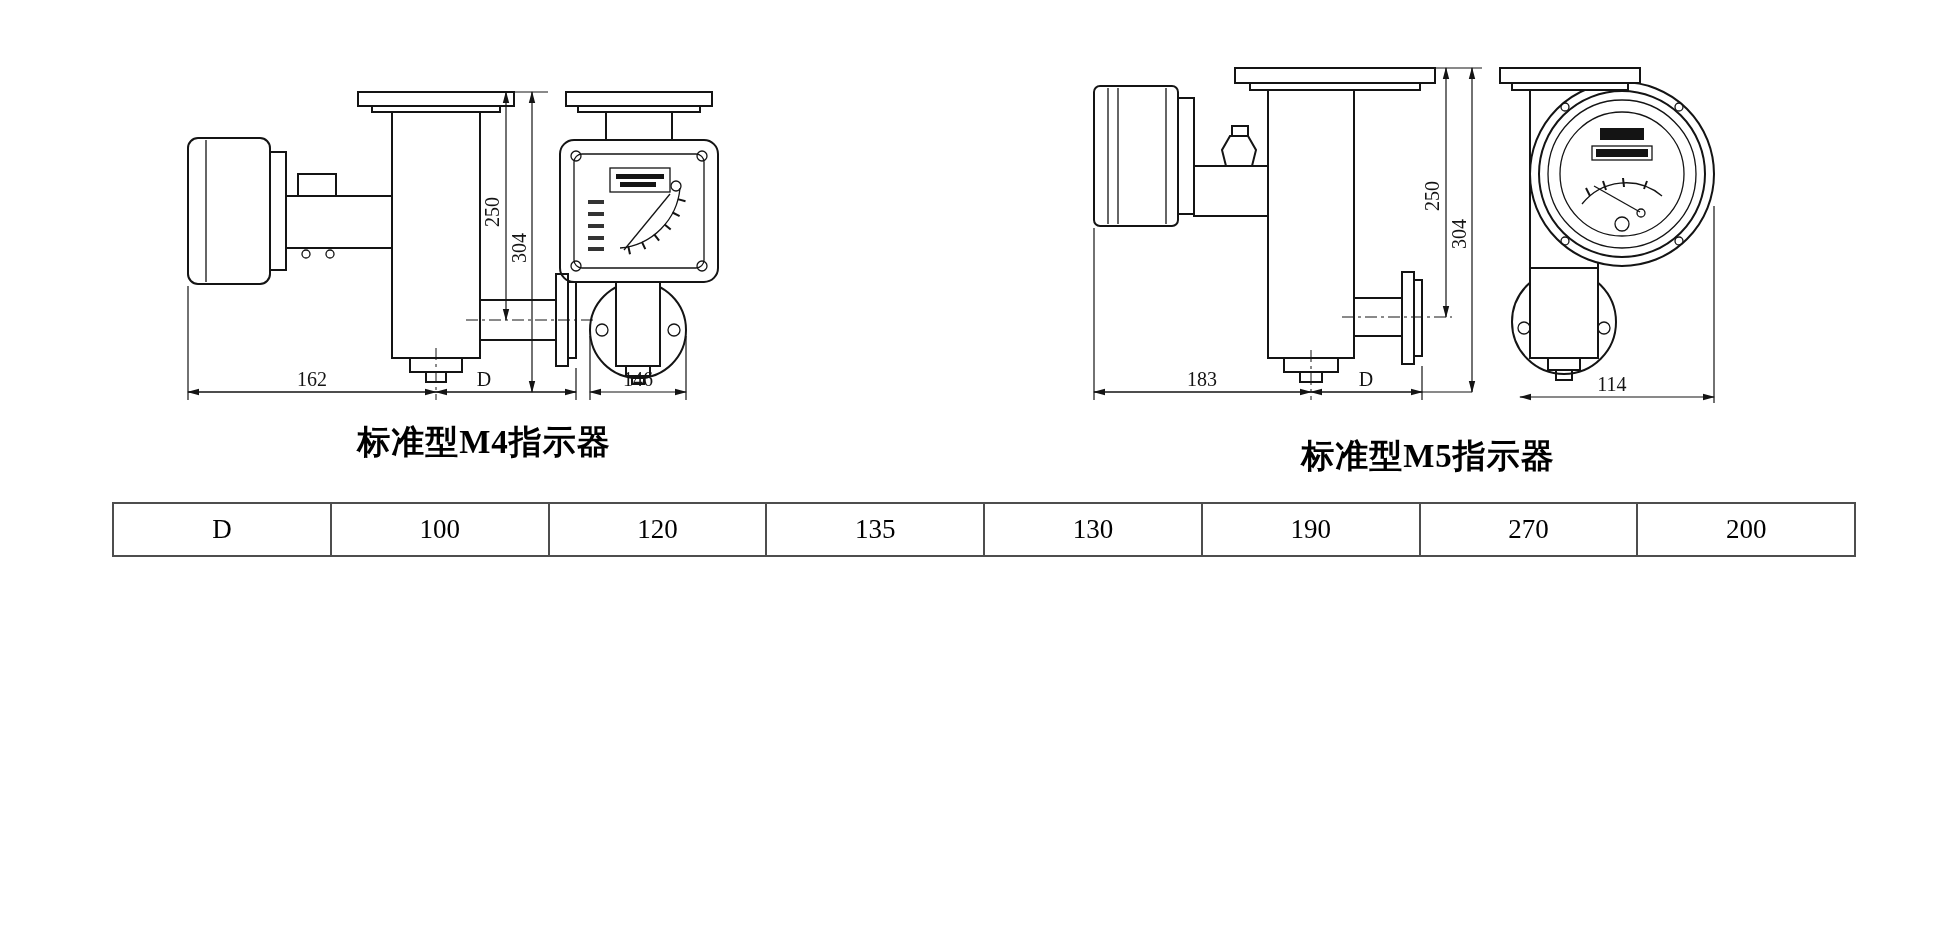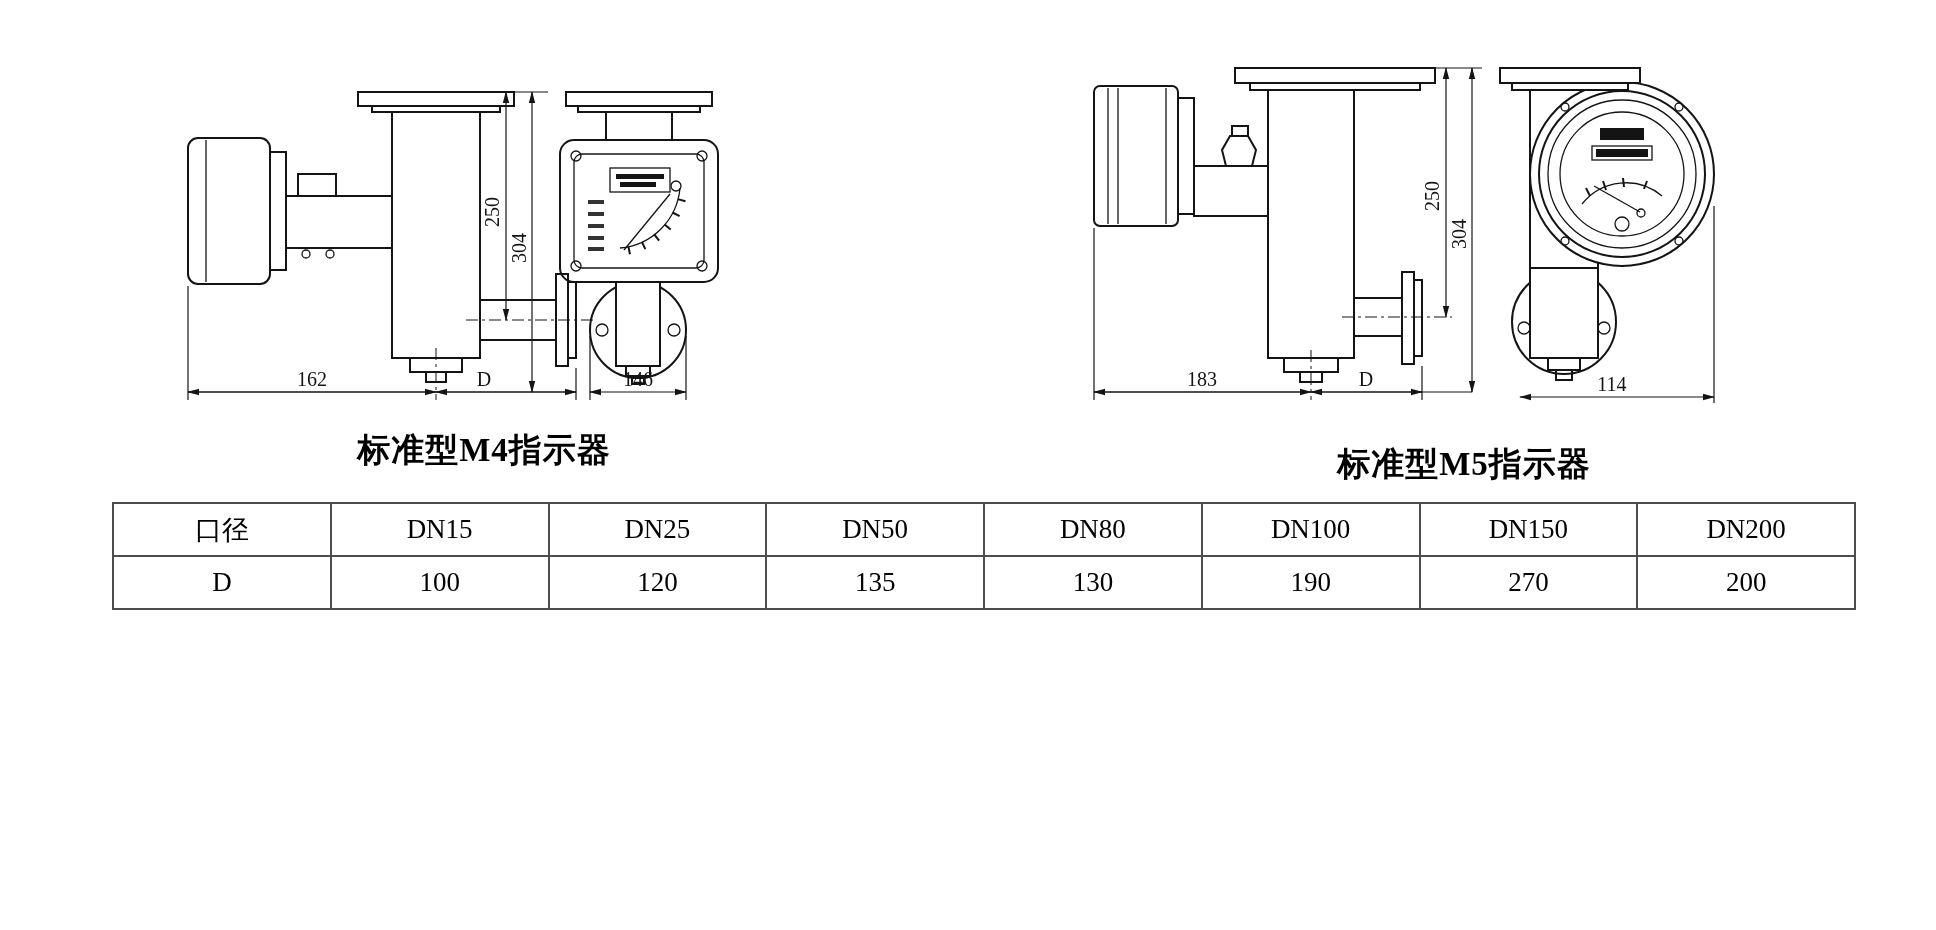--- a/index.html
+++ b/index.html
@@ -12,23 +12,23 @@
   .ln rect, .ln circle, .ln polygon, .ln path, .ln line { fill:none; stroke:#141414; stroke-width:2; }
   .ln .thin { stroke-width:1.3; }
   .ln .white { fill:#ffffff; }
   .ln .fill { fill:#141414; stroke:none; }
   .ln .fillgray rect { fill:#333333; stroke:none; }
   .ln .cline { stroke-width:1; stroke-dasharray:12 4 3 4; }
   .dimln line { stroke:#141414; stroke-width:1.2; fill:none; }
   .dim { font:20px "Liberation Serif", serif; fill:#141414; stroke:none; }
 
   .caption { position:absolute; width:420px; text-align:center; font-size:33px;
-             font-weight:600; color:#000; letter-spacing:1px;margin-top:8px; }
+             font-weight:600; color:#000; letter-spacing:1px; }
   #cap-m4 { left:274px; top:420px; }
-  #cap-m5 { left:1254px; top:434px;text-align:center; }
+  #cap-m5 { left:1218px; top:434px;text-align:center; }
 
   .spec-table { position:absolute; left:112px; top:502px; width:1744px;
                 border-collapse:collapse; table-layout:fixed; font-size:27px; color:#000; }
   .spec-table td { border:2px solid #4d4d4d; height:51px; text-align:center; padding:0; }
 </style>
 </head>
 <body>
 
 <div class="page">
 
@@ -194,30 +194,20 @@
       <text class="dim" x="1612" y="391" text-anchor="middle">114</text>
     </g>
   </svg>
 
   <div class="caption" id="cap-m4">标准型M4指示器</div>
   <div class="caption" id="cap-m5">标准型M5指示器</div>
 
   <table class="spec-table">
     <tbody>
       <tr>
-        <td>口径</td>
-        <td>DN15</td>
-        <td>DN25</td>
-        <td>DN50</td>
-        <td>DN80</td>
-        <td>DN100</td>
-        <td>DN150</td>
-        <td>DN200</td>
-      </tr>
-      <tr>
         <td>D</td>
         <td>100</td>
         <td>120</td>
         <td>135</td>
         <td>130</td>
         <td>190</td>
         <td>270</td>
         <td>200</td>
       </tr>
     </tbody>

